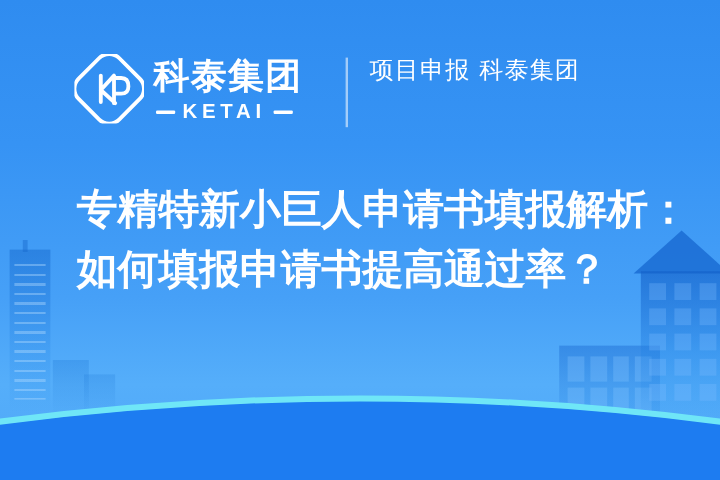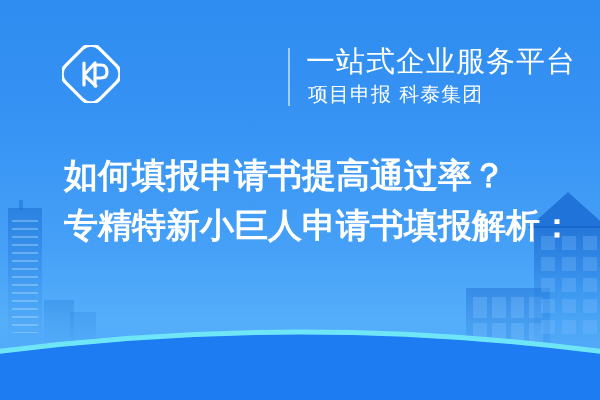--- a/index.html
+++ b/index.html
@@ -167,28 +167,33 @@
 
     <div class="logo-mark">
       <svg width="58" height="58" viewBox="0 0 58 58">
         <rect x="5" y="5" width="48" height="48" rx="12" ry="12" transform="rotate(45 29 29)" fill="none" stroke="#ffffff" stroke-width="3.2"></rect>
         <path d="M22 18 L22 40 M22 30 L33 18 M22 30 L34 41" fill="none" stroke="#ffffff" stroke-width="3.2" stroke-linecap="round" stroke-linejoin="round"></path>
         <path d="M33 20 L33 41 M33 20 L39 20 Q45 20 45 27 Q45 33 39 33 L33 33" fill="none" stroke="#ffffff" stroke-width="3.2" stroke-linecap="round" stroke-linejoin="round"></path>
       </svg>
     </div>
 
     <div class="logo-text">
+      <div class="logo-cn">科泰集团</div>
+      <div class="logo-en-row">
+        <span class="dash"></span>
+        <span class="logo-en">KETAI</span>
+        <span class="dash"></span>
+      </div>
     </div>
 
     <div class="divider"></div>
 
     <div class="slogan">
-      <div class="slogan-main">一站式企业服务平台</div>
       <div class="slogan-sub">项目申报 科泰集团</div>
     </div>
   </div>
 
   <div class="title">
+    <div class="title-line">专精特新小巨人申请书填报解析：</div>
     <div class="title-line">如何填报申请书提高通过率？</div>
-    <div class="title-line">专精特新小巨人申请书填报解析：</div>
   </div>
 
 </div>
 
 </body></html>

